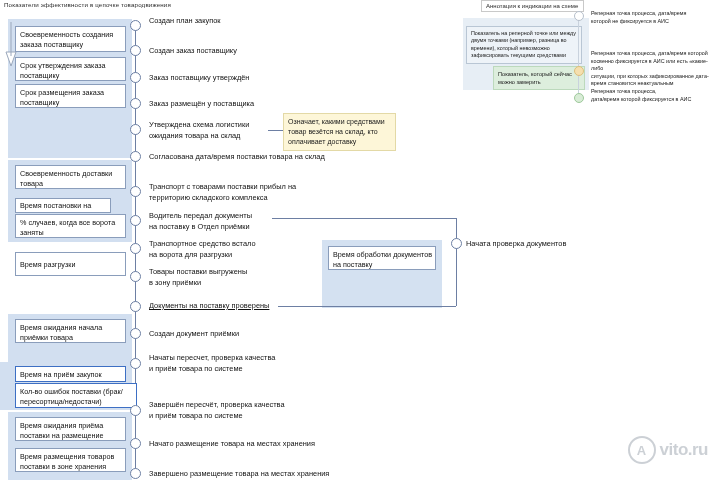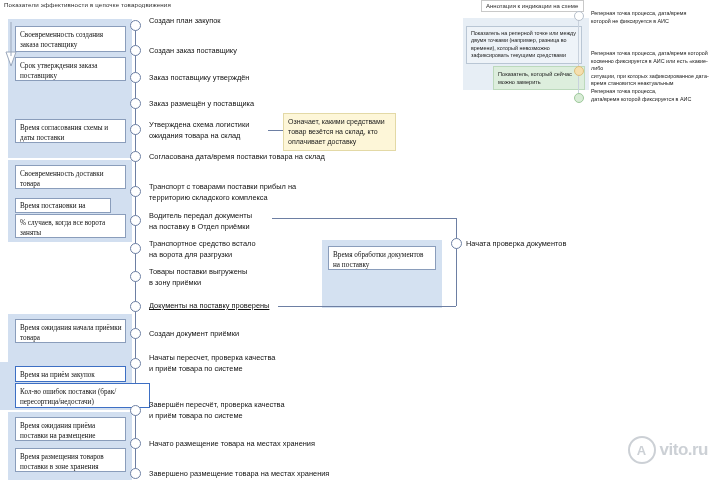--- a/index.html
+++ b/index.html
@@ -34,21 +34,20 @@
   
   .kpi{
     position:absolute;
     background:#ffffff;
     border:1px solid #8a9dbb;
     box-sizing:border-box;
     font-size:7.2px;
     line-height:10px;
     color:#111;
     padding:3px 3px 2px 4px;
-    font-family:Liberation Serif, serif;
   }
   .kpi.accent{border:1px solid #3d6fc4;}
 
   
   .axis{
     position:absolute;left:135px;top:22px;
     width:1.4px;height:455px;background:#6d7fa3;
   }
   .node{
     position:absolute;width:11px;height:11px;border-radius:50%;
@@ -137,27 +136,28 @@
 
   <div class="connector" style="left:268px;top:130px;width:22px;"></div>
   <div class="connector" style="left:272px;top:218px;width:184px;"></div>
   <div class="connector" style="left:278px;top:306px;width:178px;"></div>
   <div class="connector" style="left:456px;top:218px;width:1px;height:88px;"></div>
 
   <div class="axis"></div>
 
   <div class="kpi" style="left:15px;top:26px;width:111px;height:26px;">Своевременность создания заказа поставщику</div>
   <div class="kpi" style="left:15px;top:57px;width:111px;height:24px;">Срок утверждения заказа поставщику</div>
-  <div class="kpi" style="left:15px;top:119px;width:111px;height:24px;">Время согласования схемы и даты поставки</div>
+  <div class="kpi" style="left:15px;top:84px;width:111px;height:24px;">Срок размещения заказа поставщику</div>
   <div class="kpi" style="left:15px;top:165px;width:111px;height:24px;">Своевременность доставки товара</div>
   <div class="kpi" style="left:15px;top:198px;width:96px;height:15px;padding-top:2px;">Время постановки на ворота</div>
   <div class="kpi" style="left:15px;top:214px;width:111px;height:24px;">% случаев, когда все ворота заняты</div>
+  <div class="kpi" style="left:15px;top:252px;width:111px;height:24px;padding-top:7px;">Время разгрузки</div>
   <div class="kpi" style="left:15px;top:319px;width:111px;height:24px;">Время ожидания начала приёмки товара</div>
   <div class="kpi accent" style="left:15px;top:366px;width:111px;height:16px;padding-top:3px;">Время на приём закупок</div>
-  <div class="kpi accent" style="left:15px;top:383px;width:135px;height:25px;">Кол-во ошибок поставки (брак/пересортица/недостачи)</div>
+  <div class="kpi accent" style="left:15px;top:383px;width:122px;height:25px;">Кол-во ошибок поставки (брак/пересортица/недостачи)</div>
   <div class="kpi" style="left:15px;top:417px;width:111px;height:24px;">Время ожидания приёма поставки на размещение</div>
   <div class="kpi" style="left:15px;top:448px;width:111px;height:24px;">Время размещения товаров поставки в зоне хранения</div>
   <div class="kpi" style="left:328px;top:246px;width:108px;height:24px;">Время обработки документов на поставку</div>
 
   <div class="node" style="left:130px;top:20px;"></div>
   <div class="ev" style="top:16px;">Создан план закупок</div>
 
   <div class="node" style="left:130px;top:45px;"></div>
   <div class="ev" style="top:46px;">Создан заказ поставщику</div>
 

